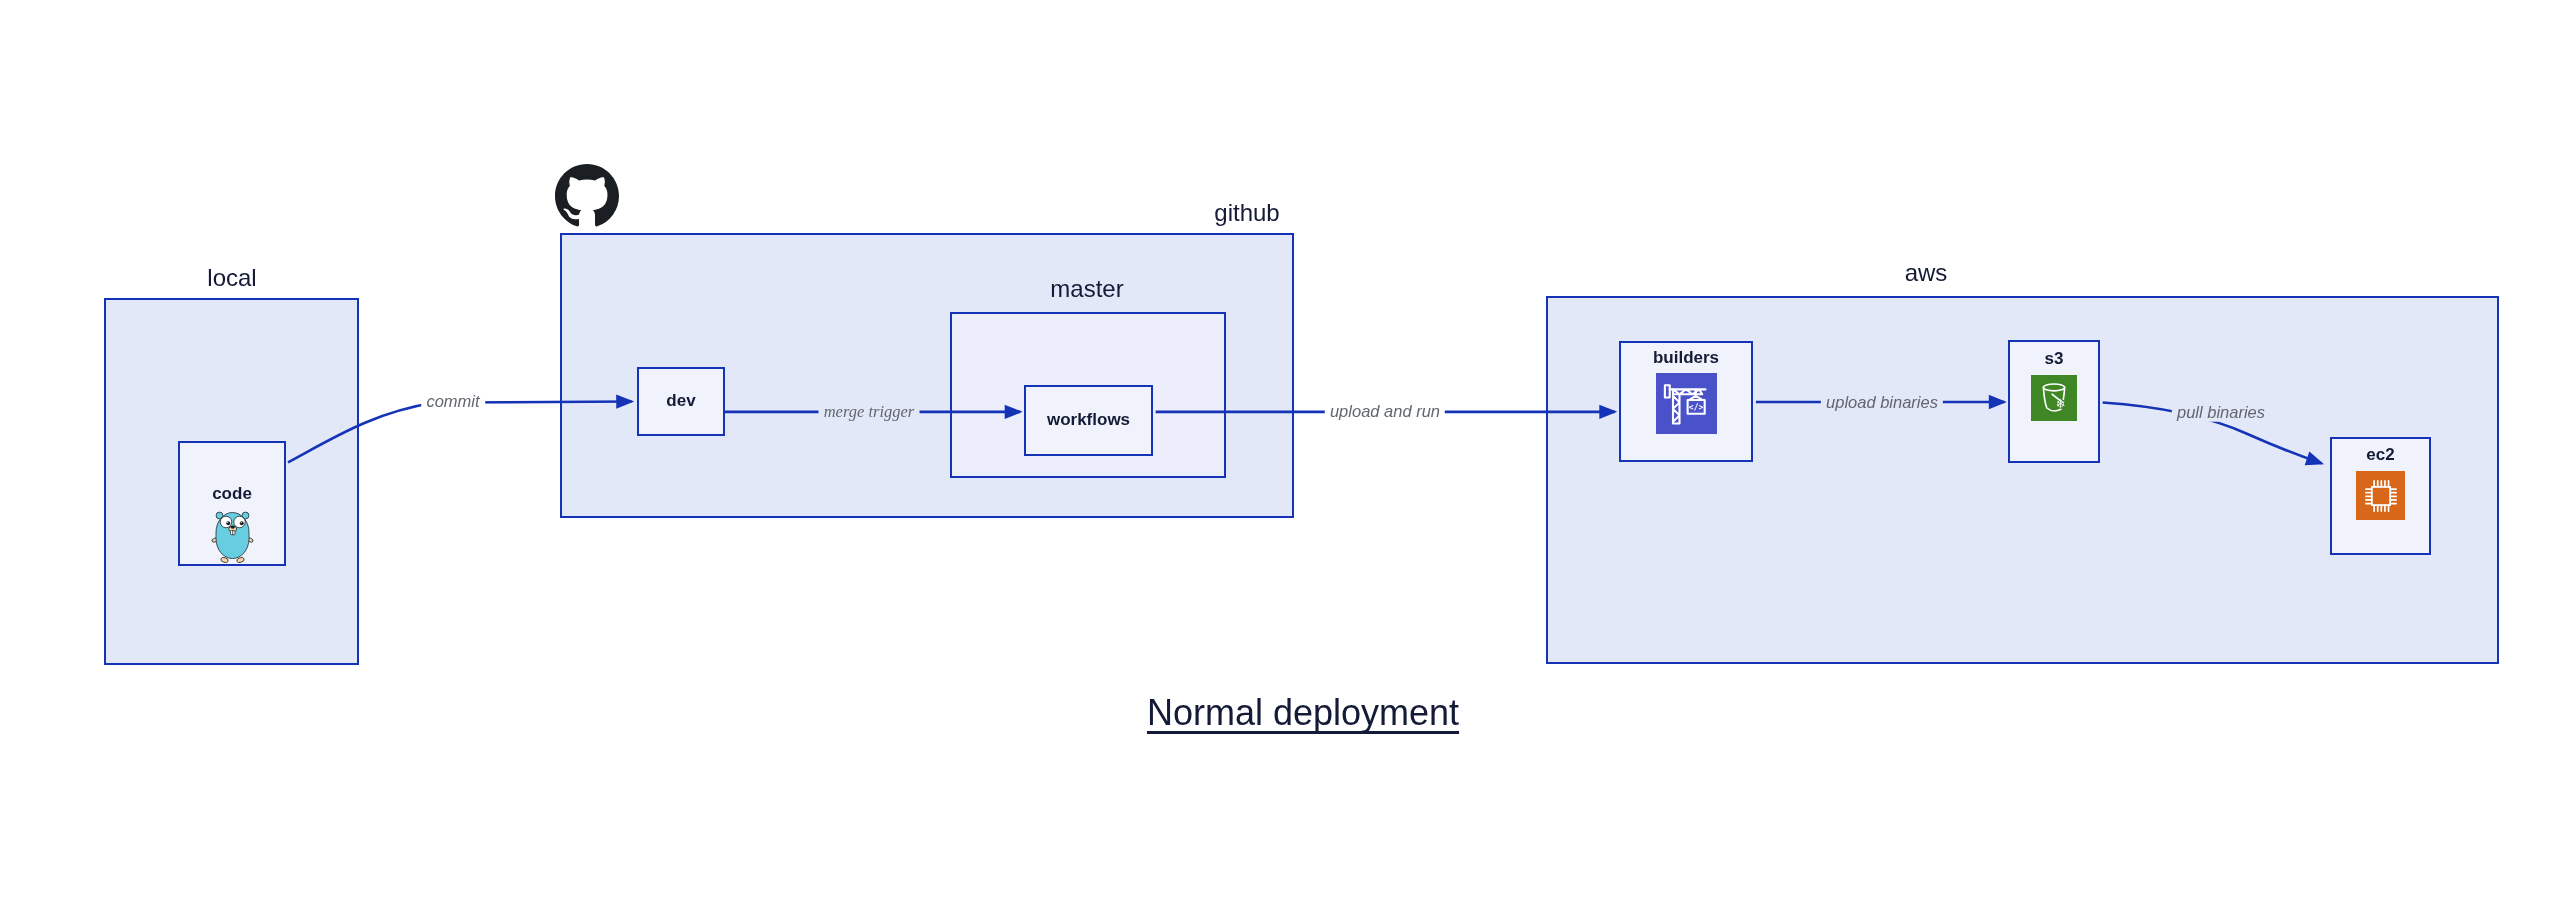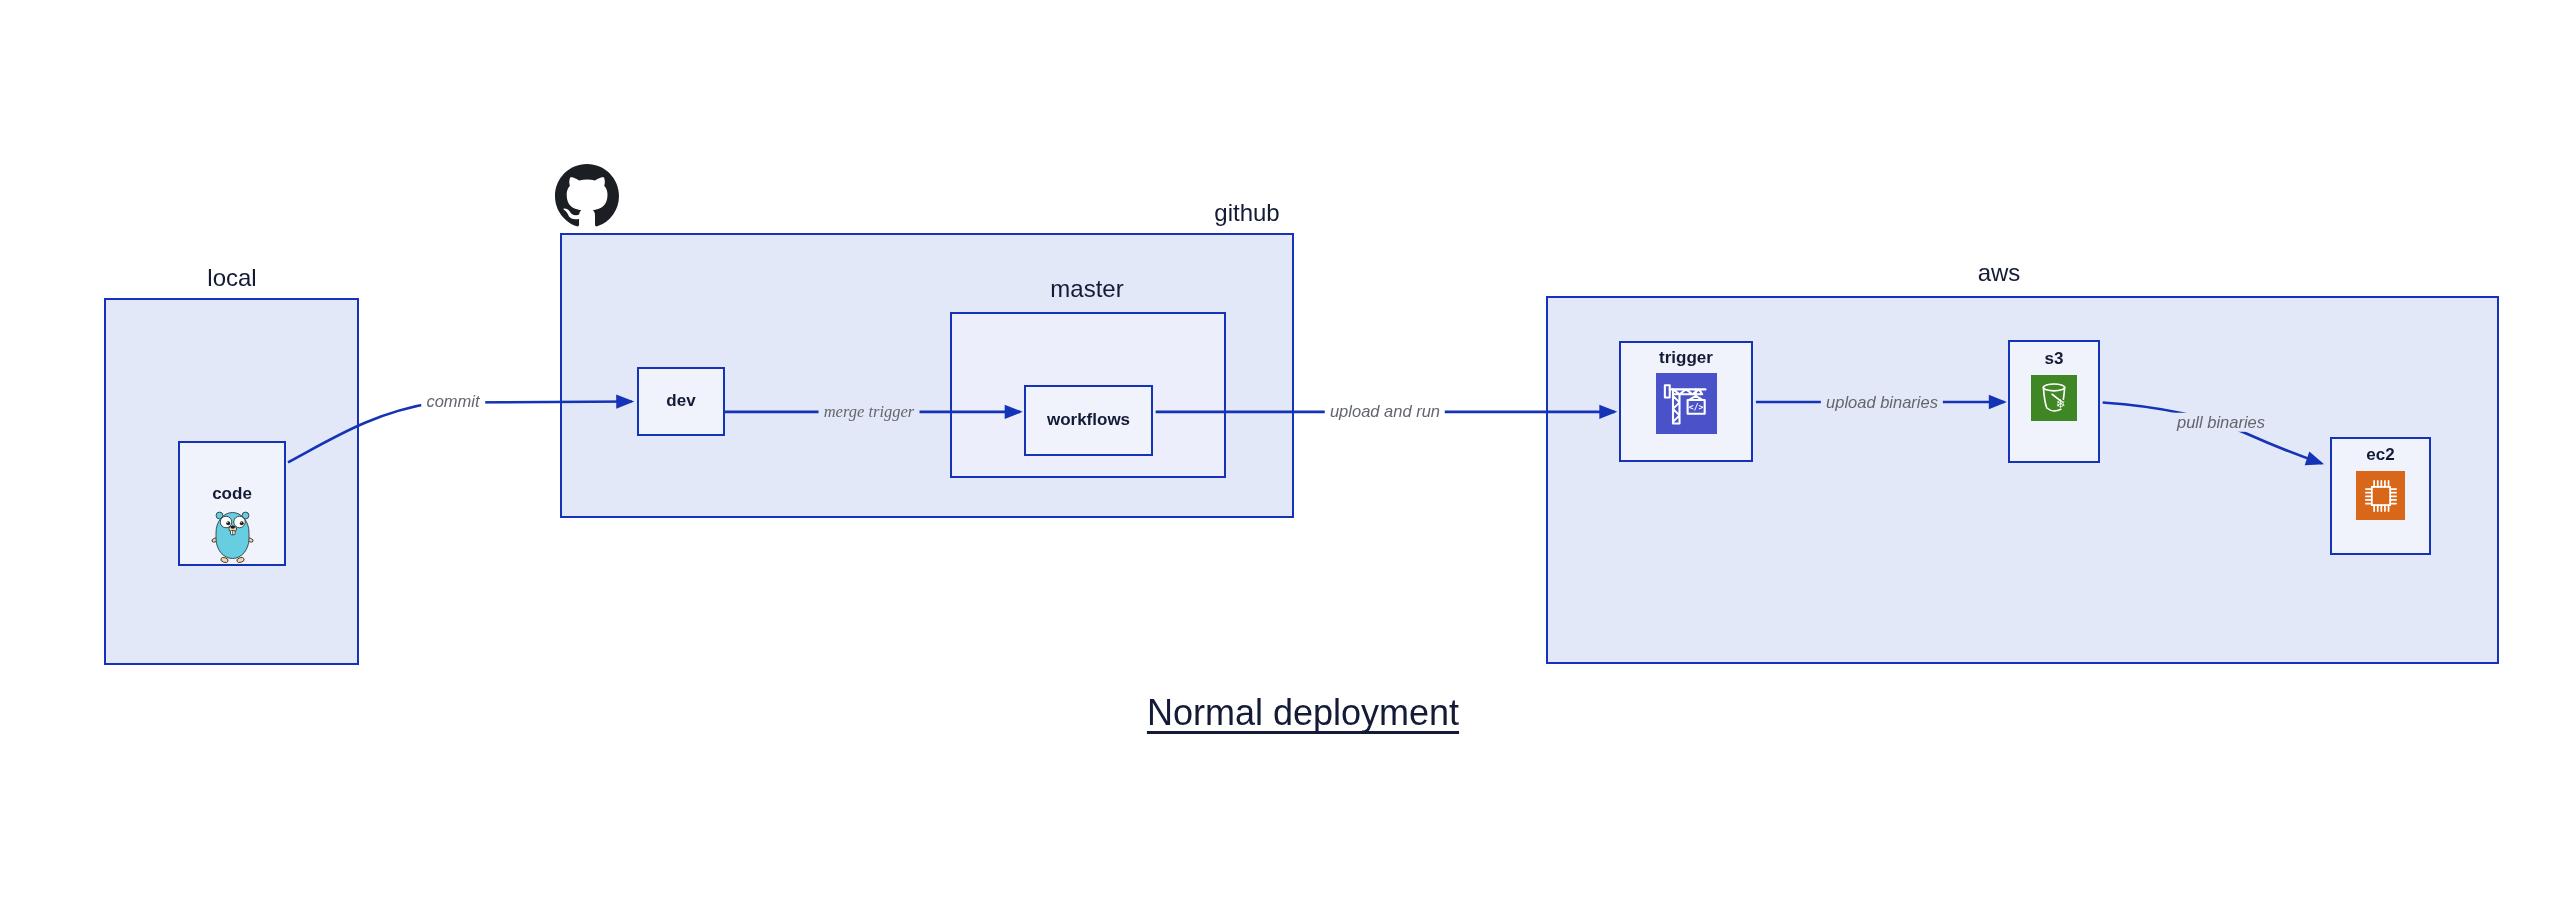--- a/index.html
+++ b/index.html
@@ -20,37 +20,37 @@
   #box-github {left:560px;top:233px; width:734px; height:285px;}
   #box-master {left:950px;top:312px; width:276px;  height:166px; background:var(--master-fill);}
   #box-aws    {left:1546px;top:296px; width:953px; height:368px;}
   .container-label{
     position:absolute;z-index:4;transform:translate(-50%,-50%);
     font-size:24px;color:var(--text);white-space:nowrap;
   }
   #lbl-local  {left:232px; top:278px;}
   #lbl-github {left:1247px;top:213px;}
   #lbl-master {left:1087px;top:289px;}
-  #lbl-aws    {left:1999px;top:273px;text-align:center;}
+  #lbl-aws    {left:1926px;top:273px;text-align:center;}
   
   .edges{position:absolute;left:0;top:0;z-index:2;}
   .edges .edge{fill:none;stroke:var(--edge);stroke-width:5px;}
   .arrowhead{fill:var(--edge);stroke:none;}
   .edge-label{
     position:absolute;z-index:4;transform:translate(-50%,-50%);
     font-style:italic;font-size:16.5px;color:var(--edge-label);
     white-space:nowrap;padding:1px 5.2px;line-height:1;
   }
   .bg-white{background:var(--canvas-bg,#fff);}
   .bg-fill{background:var(--container-fill);}
   #elbl-commit {left:453px; top:401px;}
   #elbl-merge  {left:869px;top:412px;font-family:Liberation Serif, serif;}
   #elbl-uplrun {left:1385px;top:411px;}
   #elbl-uplbin {left:1882px;top:402px;}
-  #elbl-pullbin{left:2221px;top:422px;font-style:italic;}
+  #elbl-pullbin{left:2221px;top:412px;font-style:italic;}
   
   .node{
     position:absolute;box-sizing:border-box;z-index:3;
     background:var(--node-fill);border:2.1px solid var(--border);
     display:flex;flex-direction:column;align-items:center;
   }
   .nlabel{font-weight:bold;font-size:17px;color:var(--text);line-height:1.1;white-space:nowrap;}
   #node-code     {left:178px; top:441px; width:108px;height:125px;padding-top:10.3px;gap:4.1px;justify-content:flex-end;}
   #node-dev      {left:637px;top:367px; width:88px;height:69px;justify-content:center;}
   #node-workflows{left:1024px;top:385px; width:129px;height:71px;justify-content:center;}
@@ -141,21 +141,21 @@
 
   <div class="node" id="node-dev">
     <span class="nlabel">dev</span>
   </div>
 
   <div class="node" id="node-workflows">
     <span class="nlabel">workflows</span>
   </div>
 
   <div class="node" id="node-builders">
-    <span class="nlabel">trigger</span>
+    <span class="nlabel">builders</span>
     <div class="icon-tile" id="tile-builders">
       <svg width="52" height="52" viewBox="0 0 64 64">
         <rect class="aws-glyph" x="6" y="9" width="6" height="15"></rect>
         <path class="aws-glyph" d="M12 14 H56 M16 20 H52 M16 14 L24 20 M24 20 L32 14 M32 14 L40 20 M40 20 L48 14 M48 14 L52 20"></path>
         <path class="aws-glyph" d="M16 14 V56 M24 20 V56 M16 22 L24 30 M24 30 L16 38 M16 38 L24 46 M24 46 L16 54 M16 56 H24"></path>
         <path class="aws-glyph" d="M44 14 V22 M44 22 L36 27 M44 22 L52 27"></path>
         <rect class="aws-glyph" x="34" y="27" width="21" height="17"></rect>
         <text class="aws-glyph-text" x="44.5" y="39.5" font-size="10" text-anchor="middle" font-family="DejaVu Sans Mono, monospace">&lt;/&gt;</text>
       </svg>
     </div>

